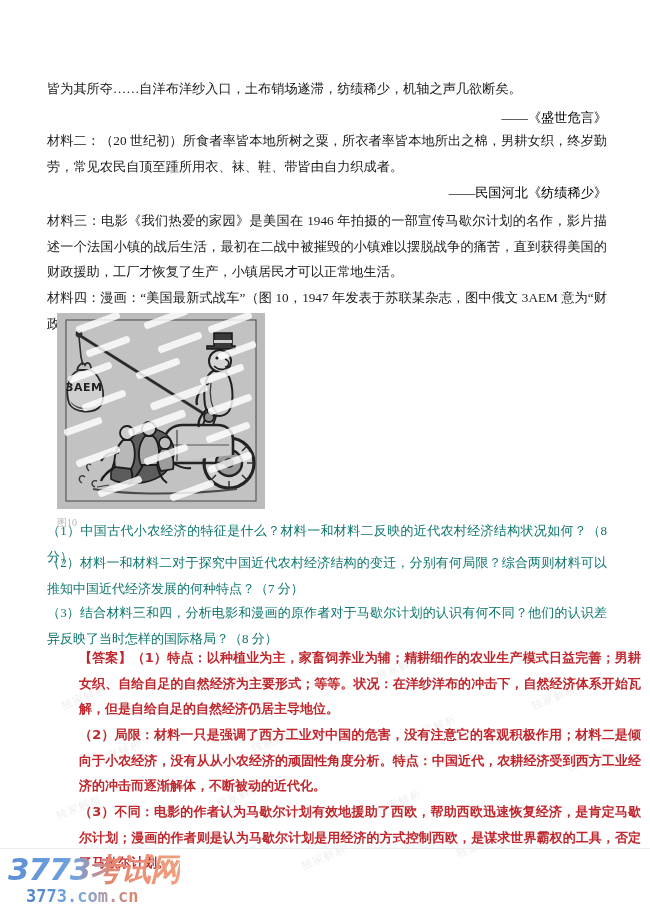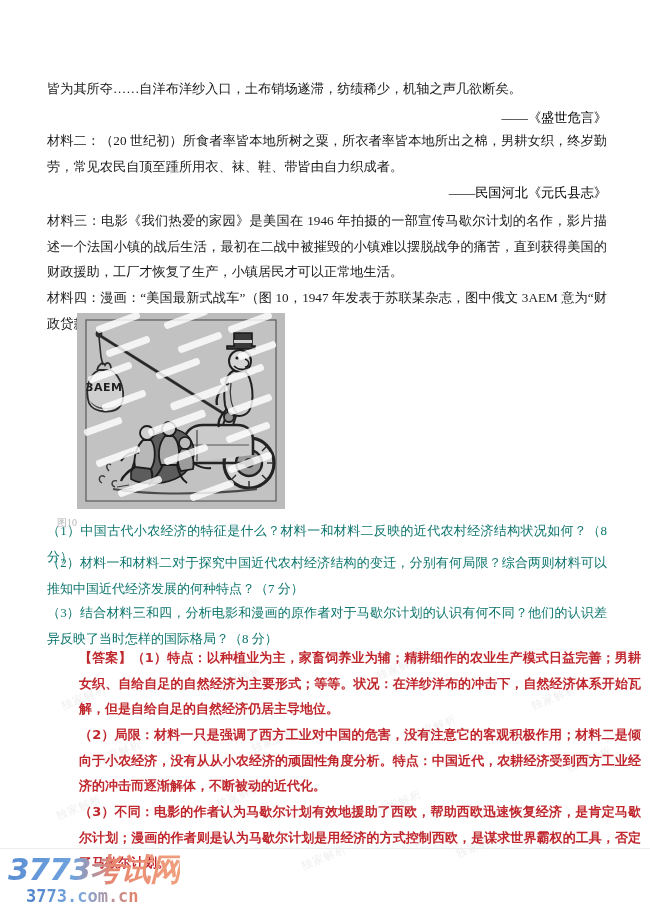--- a/index.html
+++ b/index.html
@@ -103,21 +103,20 @@
   #figure {
     position: absolute;
     left: 57px;
     top: 313px;
     width: 208px;
     height: 196px;
     z-index: 3;
     background: #b9b9b9;
     padding: 0;
     box-sizing: border-box;
-    margin-left: 20px;
   }
   #figure svg { display: block; width: 100%; height: 100%; }
 
   .fig-caption {
     position: absolute;
     left: 57px;
     top: 516px;
     width: 208px;
     text-align: left;
     font-size: 10px;
@@ -195,21 +194,21 @@
     <div class="wm" style="left:300px; top:850px;">独家解析</div>
     <div class="wm" style="left:455px; top:838px;">独家解析</div>
   </div>
 
   <div id="content">
 
     <div class="para" style="top:76px;">皆为其所夺……自洋布洋纱入口，土布销场遂滞，纺绩稀少，机轴之声几欲断矣。</div>
     <div class="src-line" style="top:105px;">——《盛世危言》</div>
 
     <div class="para" style="top:128px;">材料二：（20 世纪初）所食者率皆本地所树之粟，所衣者率皆本地所出之棉，男耕女织，终岁勤劳，常见农民自顶至踵所用衣、袜、鞋、带皆由自力织成者。</div>
-    <div class="src-line" style="top:180px;">——民国河北《元氏县志》</div>
+    <div class="src-line" style="top:180px;">——民国河北《纺绩稀少》</div>
 
     <div class="para" style="top:208px;">材料三：电影《我们热爱的家园》是美国在 1946 年拍摄的一部宣传马歇尔计划的名作，影片描述一个法国小镇的战后生活，最初在二战中被摧毁的小镇难以摆脱战争的痛苦，直到获得美国的财政援助，工厂才恢复了生产，小镇居民才可以正常地生活。</div>
 
     <div class="para" style="top:285px;">材料四：漫画：“美国最新式战车”（图 10，1947 年发表于苏联某杂志，图中俄文 3AEM 意为“财政贷款”）</div>
 
     <div class="qpara" style="top:518px;">
       <span>（1）</span><span>中国古代小农经济的特征是什么？材料一和材料二反映的近代农村经济结构状况如何？（8 分）</span>
     </div>
 
     <div class="qpara" style="top:550px;">

